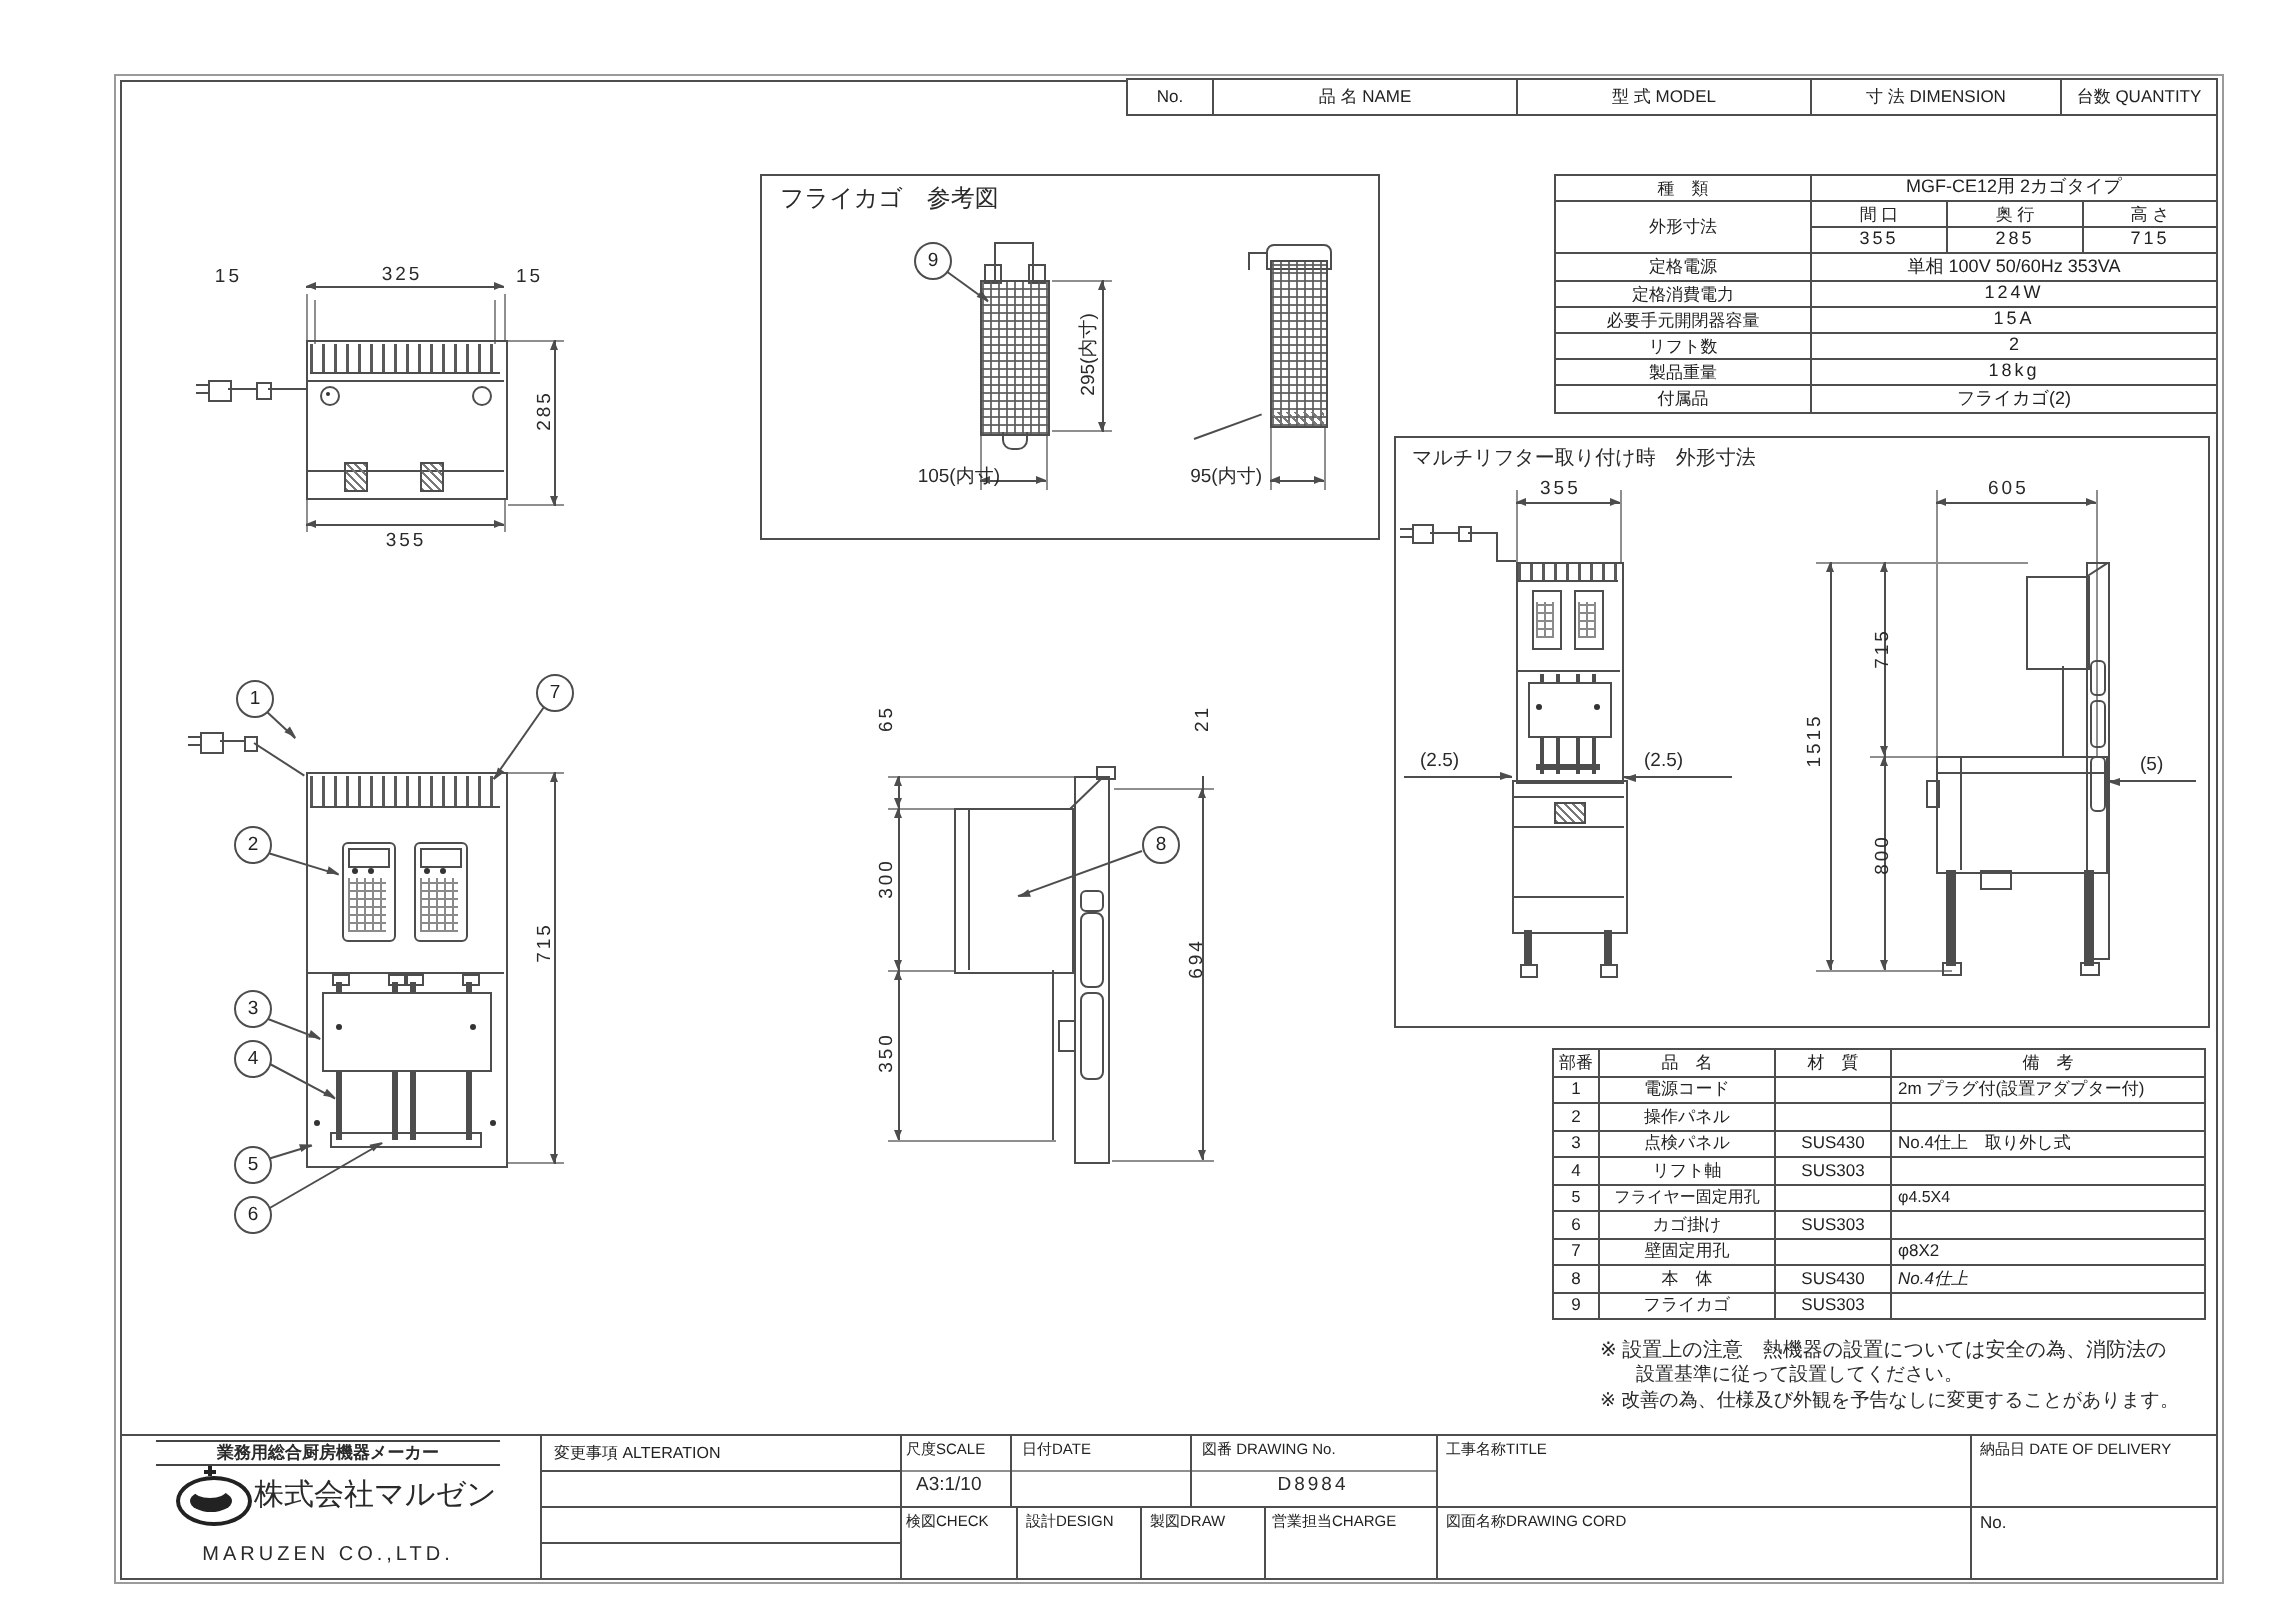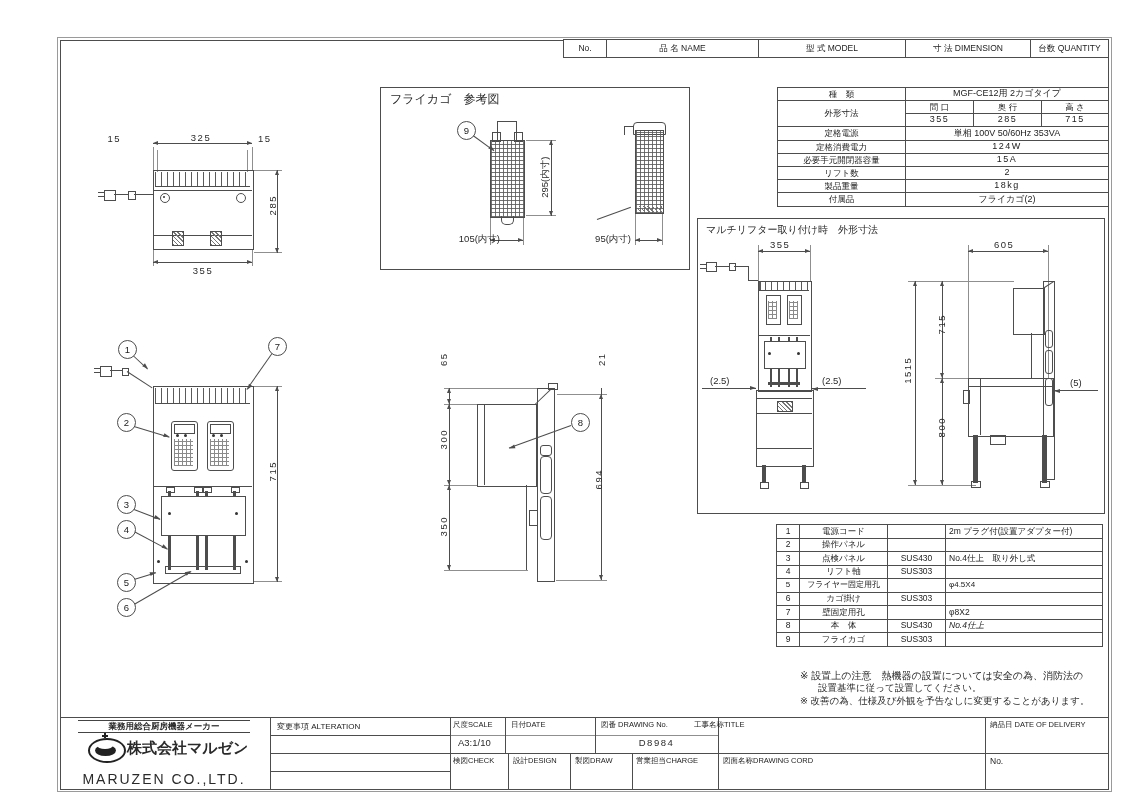--- a/index.html
+++ b/index.html
@@ -237,20 +237,26 @@
   </div>
 
   <table class="dt" style="left:776px;top:524px;width:326px;">
     <colgroup>
         <col style="width:23px">
         <col style="width:88px">
         <col style="width:58px">
         <col style="width:157px">
       </colgroup>
     <tbody>
+        <tr style="height:13.5px;font-size:8.5px;">
+      <td>部番</td>
+      <td>品　名</td>
+      <td>材　質</td>
+      <td>備　考</td>
+    </tr>
     <tr style="height:13.5px;font-size:8.5px;">
           <td>1</td>
           <td>電源コード</td>
           <td></td>
           <td style="text-align:left;padding-left:3px;">2m プラグ付(設置アダプター付)</td>
         </tr>
     <tr style="height:13.5px;font-size:8.5px;">
           <td>2</td>
           <td>操作パネル</td>
           <td></td>
@@ -458,31 +464,31 @@
 
     <div>
       <div class="t" style="left:78px;top:720px;width:172px;text-align:center;font-size:8.5px;font-weight:bold;border-top:1px solid #444;border-bottom:1px solid #444;padding:1px 0;">業務用総合厨房機器メーカー</div>
       <div>
         <div class="bxn" style="left:88px;top:738px;width:34px;height:21px;border-width:2.5px;border-color:#222;border-radius:50%;"></div>
         <div style="position:absolute;left:95px;top:745px;width:21px;height:11px;background:#222;border-radius:50%;z-index:2;"></div>
         <div style="position:absolute;left:97px;top:742px;width:16px;height:7px;background:#fff;border-radius:50%;z-index:2;"></div>
         <div style="position:absolute;left:104px;top:733px;width:2px;height:5px;background:#222;z-index:2;"></div>
         <div style="position:absolute;left:102px;top:735px;width:6px;height:2px;background:#222;z-index:2;"></div>
       </div>
-      <div class="t" style="left:127px;top:740px;font-size:15px;font-weight:bold;text-align:right;">株式会社マルゼン</div>
-      <div class="t" style="left:78px;top:772px;width:172px;text-align:center;font-size:14px;letter-spacing:2px;">MARUZEN CO.,LTD.</div>
+      <div class="t" style="left:127px;top:740px;font-size:15px;font-weight:normal;text-align:right;">株式会社マルゼン</div>
+      <div class="t" style="left:78px;top:772px;width:172px;text-align:center;font-size:10px;letter-spacing:2px;">MARUZEN CO.,LTD.</div>
     </div>
 
     <div class="tb-lbl" style="left:277px;top:721px;font-size:8px;">変更事項  ALTERATION</div>
     <div class="tb-lbl" style="left:453px;top:720px;">尺度SCALE</div>
     <div class="t" style="left:458px;top:738px;font-size:9.5px;">A3:1/10</div>
     <div class="tb-lbl" style="left:511px;top:720px;">日付DATE</div>
     <div class="tb-lbl" style="left:601px;top:720px;">図番 DRAWING No.</div>
     <div class="t sp" style="left:595px;top:738px;width:123px;text-align:center;font-size:9.5px;">D8984</div>
-    <div class="tb-lbl" style="left:694px;top:720px;">工事名称TITLE</div>
+    <div class="tb-lbl" style="left:723px;top:720px;">工事名称TITLE</div>
     <div class="tb-lbl" style="left:990px;top:720px;">納品日  DATE OF DELIVERY</div>
     <div class="tb-lbl" style="left:453px;top:756px;">検図CHECK</div>
     <div class="tb-lbl" style="left:513px;top:756px;">設計DESIGN</div>
     <div class="tb-lbl" style="left:575px;top:756px;">製図DRAW</div>
     <div class="tb-lbl" style="left:636px;top:756px;">営業担当CHARGE</div>
     <div class="tb-lbl" style="left:723px;top:756px;">図面名称DRAWING CORD</div>
     <div class="tb-lbl" style="left:990px;top:756px;font-size:8.5px;">No.</div>
   </div>
 
 </div>

